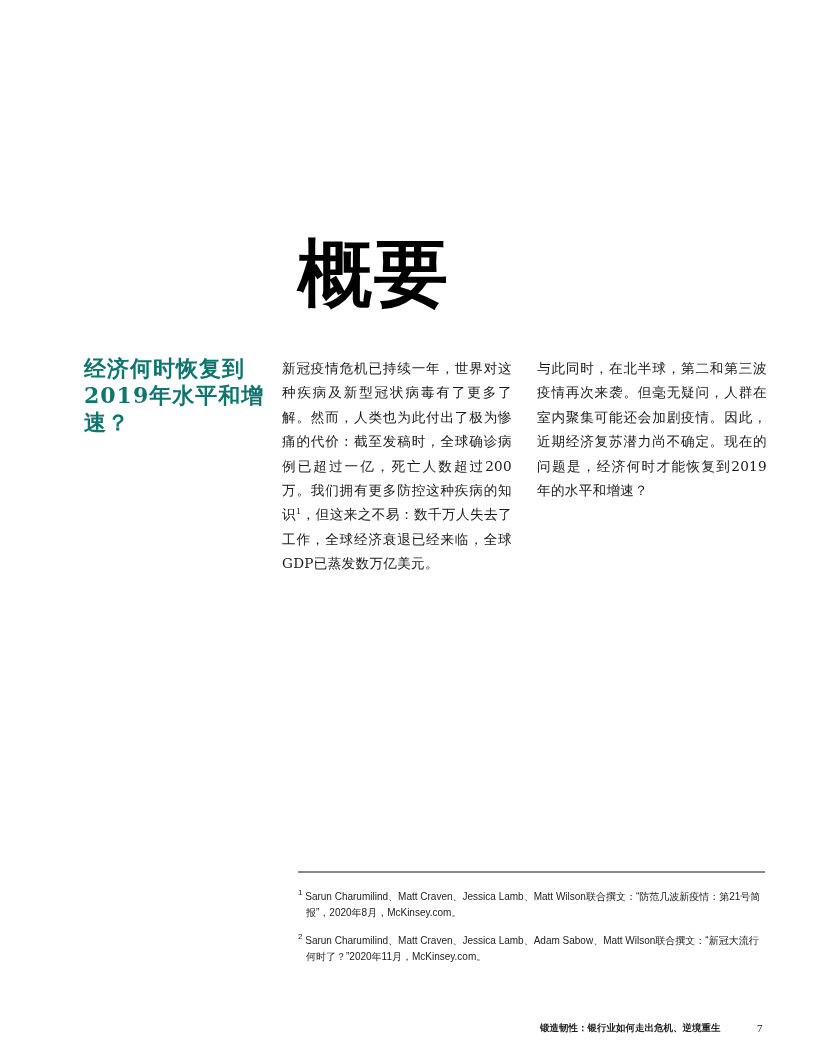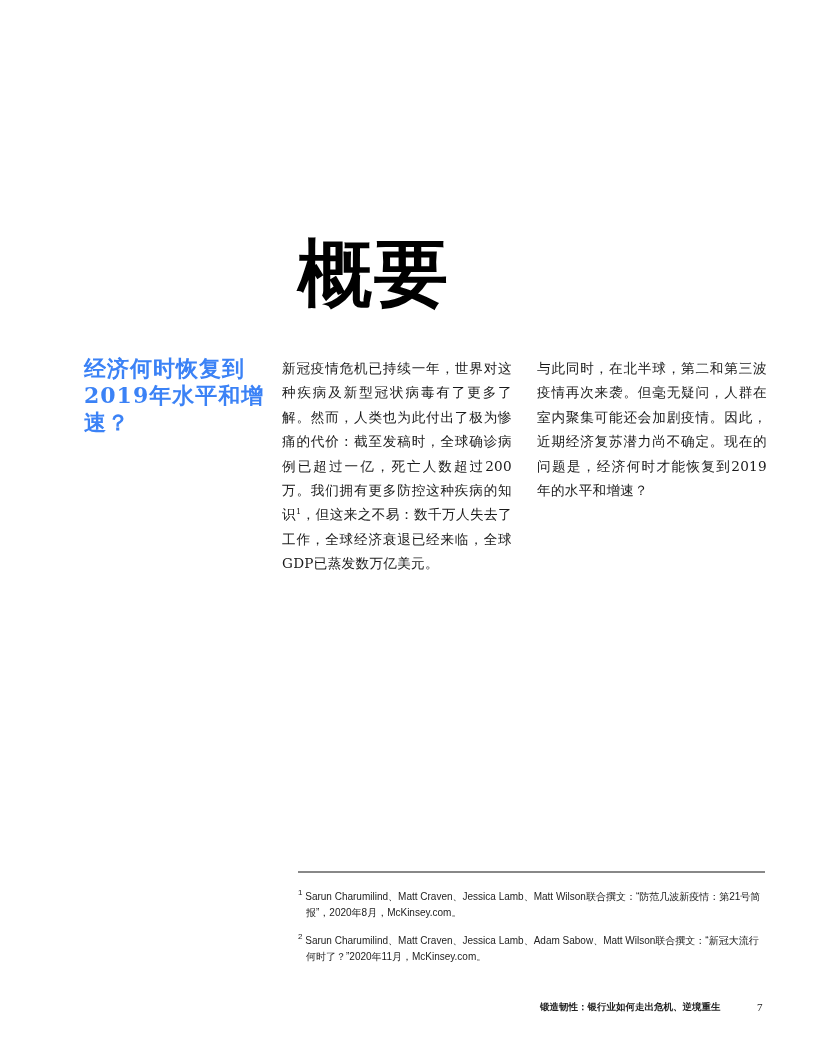--- a/index.html
+++ b/index.html
@@ -1,32 +1,32 @@
 <!DOCTYPE html>
 <html><head>
 <meta charset="utf-8">
 <style>
   html, body { margin: 0; padding: 0; background: #ffffff; }
   body { width: 815px; height: 1055px; position: relative; overflow: hidden;
          font-family: "DejaVu Serif", "Liberation Serif", serif; color: #1a1a1a; }
   .page-title { position: absolute; left: 298px; top: 236px; font-size: 74px; font-weight: bold;
                 letter-spacing: 2px; line-height: 1; color: #000; }
   .side-heading { position: absolute; left: 84px; top: 355px; width: 190px; font-size: 22px;
-                  font-weight: bold; line-height: 27px; color: #3b82f6; letter-spacing: 1px; }
+                  font-weight: bold; line-height: 27px; color: #0f766e; letter-spacing: 1px; }
   .col { position: absolute; width: 230px; font-size: 13.6px; line-height: 24.4px; text-align: justify;
          letter-spacing: 0.3px; }
   .col-left { left: 282px; top: 356px; }
   .col-right { left: 537px; top: 356px; }
   .col p { margin: 0 0 11px 0; }
   sup { font-size: 8px; vertical-align: 5px; line-height: 0; }
   .rule { position: absolute; left: 298px; top: 871px; width: 467px; height: 2px; background: #888; }
   .footnotes { position: absolute; left: 298px; top: 877px; width: 470px; font-size: 10px; line-height: 16px;
                font-family: "Liberation Sans", sans-serif; color: #222; }
   .fn { margin: 12px 0 4px 0; padding-left: 8px; text-indent: -8px; }
-  .footer { position: absolute; top: 1001px; font-size: 9.5px; color: #222; }
+  .footer { position: absolute; top: 1022px; font-size: 9.5px; color: #222; }
   .footer-title { left: 540px; font-weight: bold; }
   .footer-page { left: 757px; font-family: "Liberation Serif", serif; font-size: 11px; }
 </style>
 </head>
 <body>
 
 <div class="page-title">概要</div>
 
 <div class="side-heading">经济何时恢复到2019年水平和增速？</div>
 

